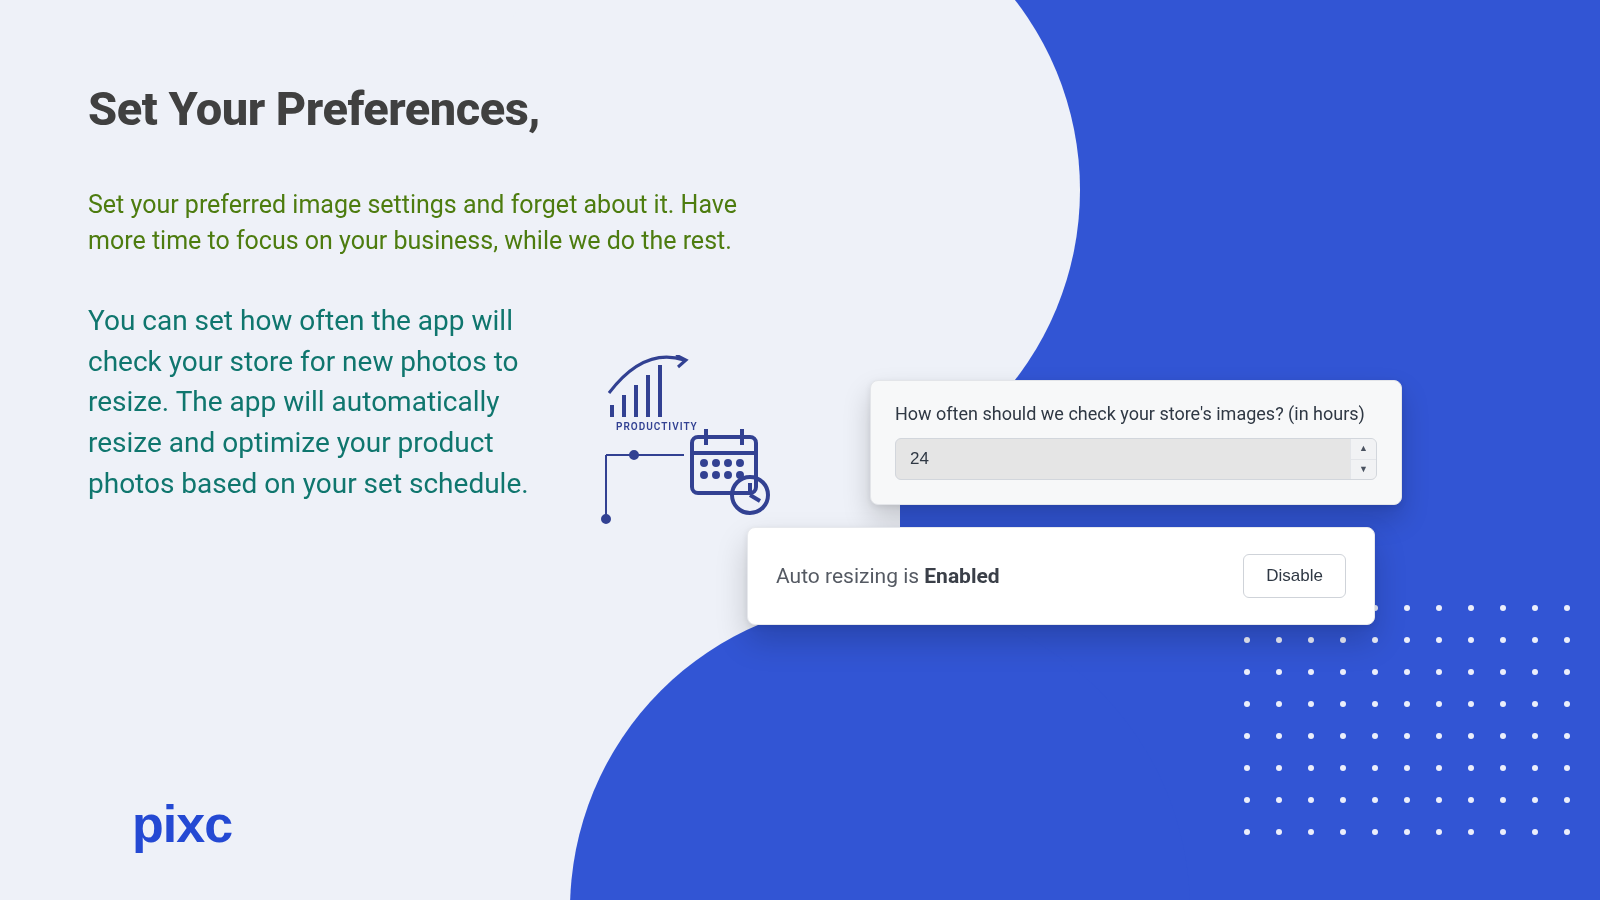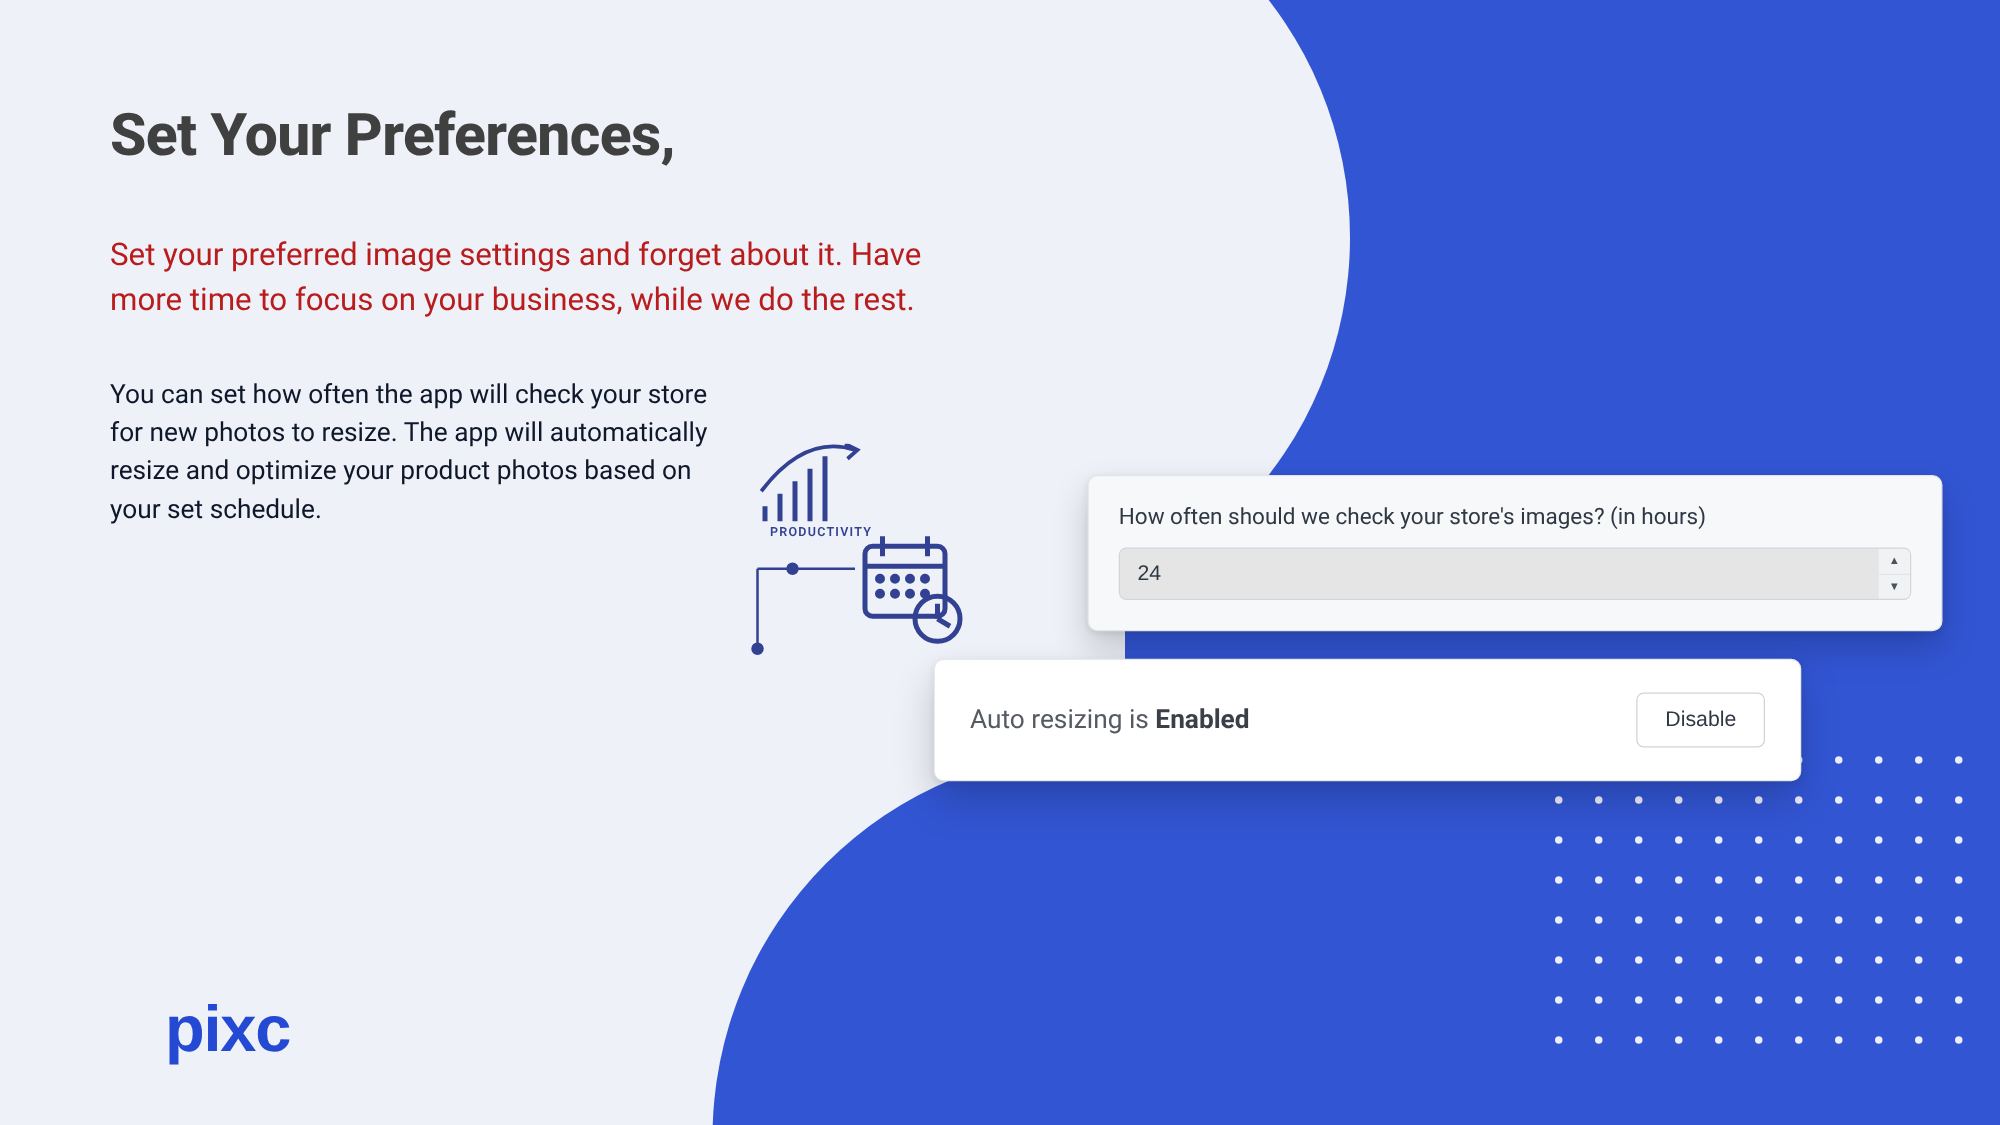--- a/index.html
+++ b/index.html
@@ -73,28 +73,28 @@
     .heading {
       font-size: 47px;
       font-weight: 800;
       color: #404040;
       line-height: 1.25;
       letter-spacing: -0.5px;
       margin-bottom: 48px;
     }
     .subtext {
       font-size: 25px;
-      color: #b91c1c;
+      color: #4d7c0f;
       line-height: 1.45;
       margin-bottom: 42px;
       max-width: 690px;
     }
     .bodytext {
-      font-size: 21px;
-      color: #0f172a;
+      font-size: 28px;
+      color: #0f766e;
       line-height: 1.45;
       max-width: 480px;
     }
 
     
     .illus {
       position: absolute;
       top: 355px;
       left: 594px;
       z-index: 2;
@@ -108,21 +108,21 @@
       text-align: center;
       font-weight: 600;
       padding-left: 16px;
     }
 
     
     .card-settings {
       position: absolute;
       top: 380px;
       left: 870px;
-      width: 684px;
+      width: 532px;
       background: #f7f8f9;
       border: 1px solid #e3e5e9;
       border-radius: 8px;
       padding: 22px 24px 24px;
       box-shadow: 0 14px 28px rgba(0,0,0,0.18), 0 2px 6px rgba(0,0,0,0.08);
       z-index: 3;
     }
     .card-settings .label {
       color: #2f3844;
       font-size: 18px;
@@ -161,21 +161,21 @@
       line-height: 1;
       padding: 0;
     }
     .spin button:first-child { border-bottom: 1px solid #e3e5e9; }
 
     
     .card-status {
       position: absolute;
       top: 527px;
       left: 747px;
-      width: 694px;
+      width: 628px;
       background: #ffffff;
       border: 1px solid #e7e9ed;
       border-radius: 8px;
       padding: 26px 28px;
       box-shadow: 0 16px 32px rgba(0,0,0,0.18), 0 2px 6px rgba(0,0,0,0.08);
       display: flex;
       align-items: center;
       justify-content: space-between;
       z-index: 3;
     }

